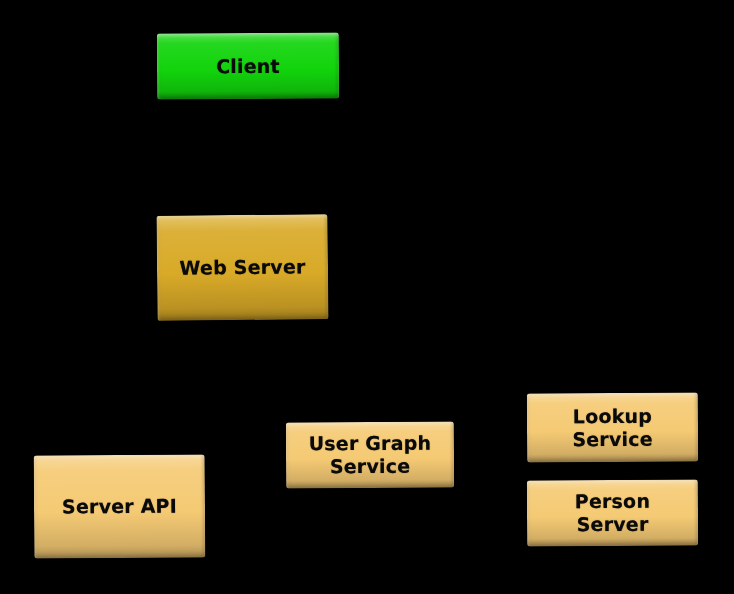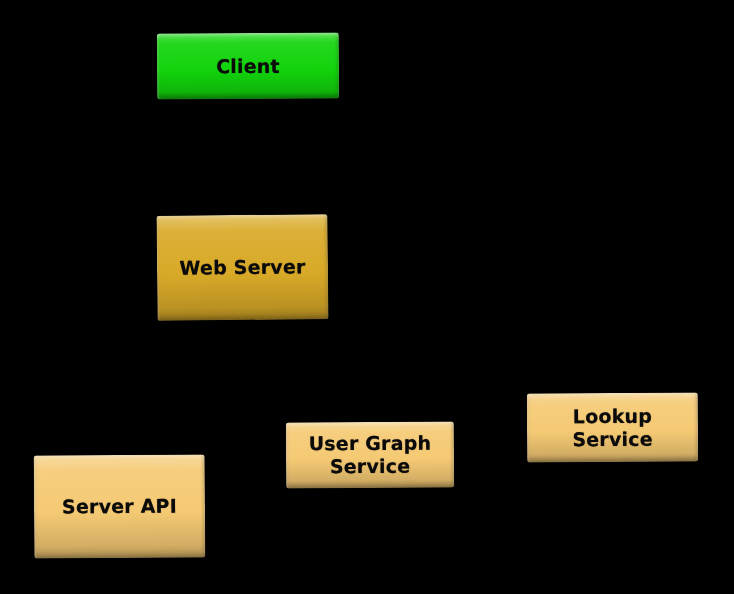--- a/index.html
+++ b/index.html
@@ -74,14 +74,18 @@
   <div class="node" id="node-user-graph-service" style="--base: #f5ca74;">
     <span class="node-label">User Graph
 Service</span>
   </div>
 
   <div class="node" id="node-lookup-service" style="--base: #f5ca74;">
     <span class="node-label">Lookup
 Service</span>
   </div>
 
+  <div class="node" id="node-person-server" style="--base: #f5ca74;">
+    <span class="node-label">Person
+Server</span>
+  </div>
 
 </div>
 
 </body></html>

